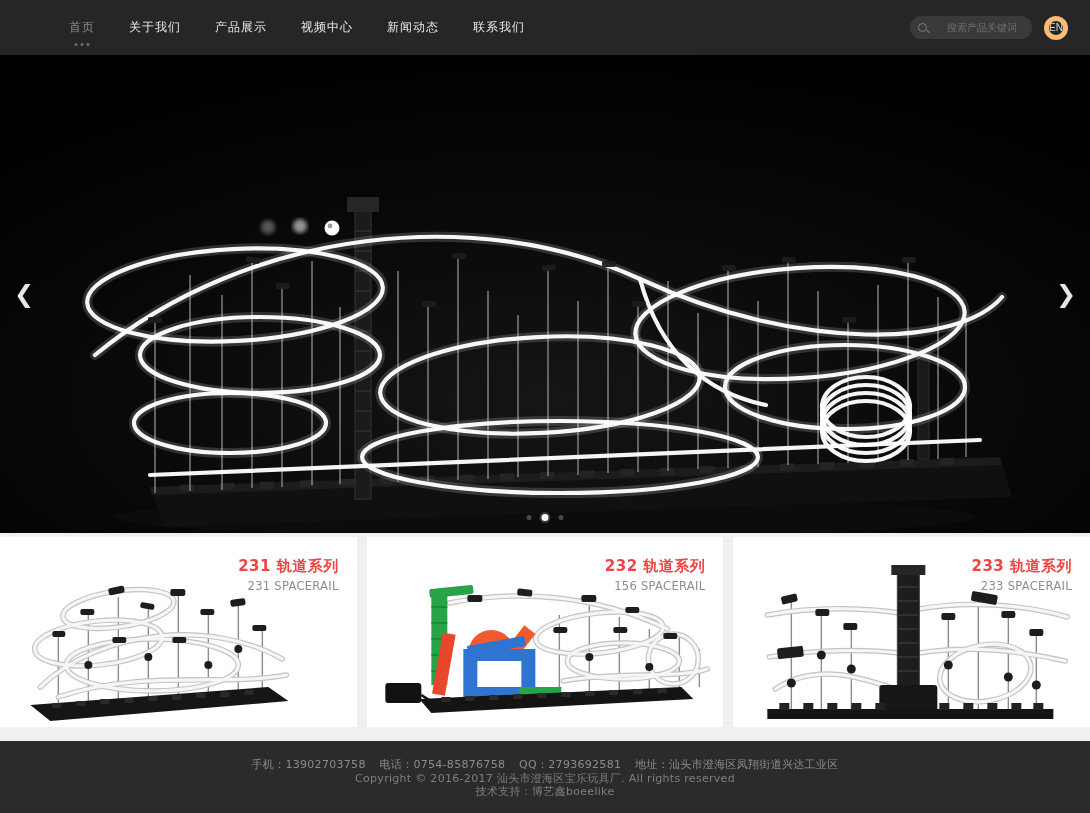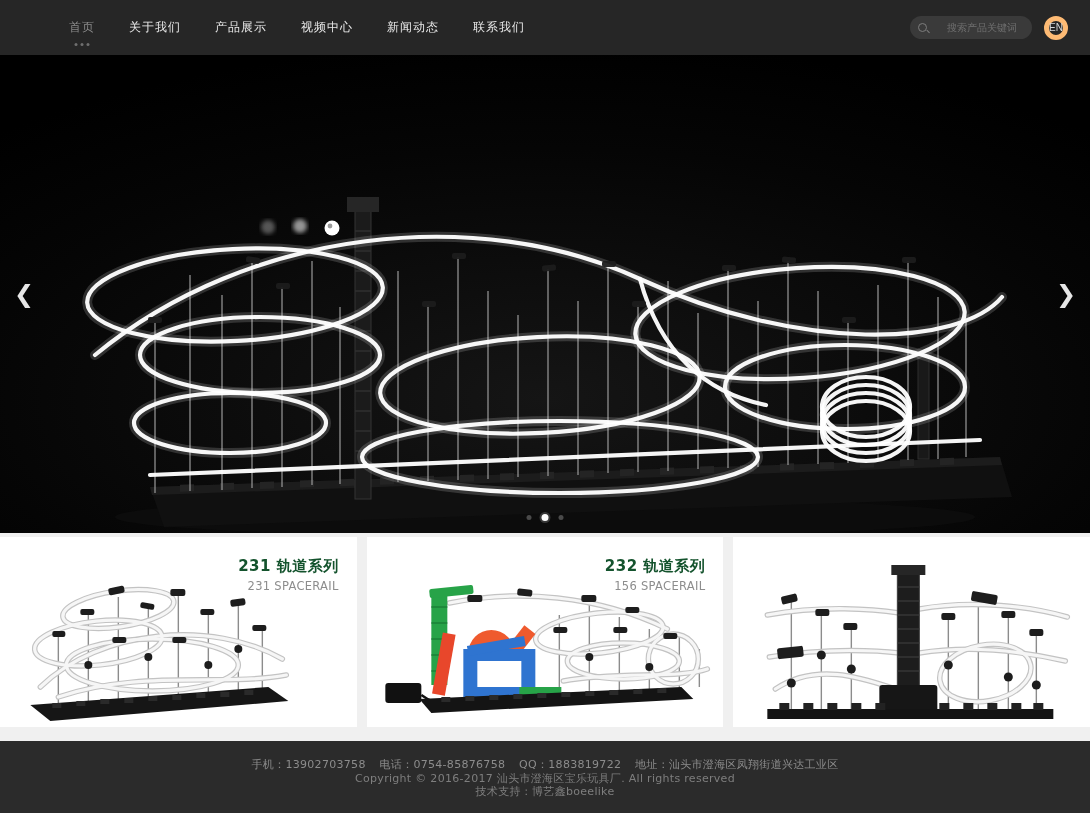--- a/index.html
+++ b/index.html
@@ -38,21 +38,21 @@
   .hero-arrow.prev{ left:14px; }
   .hero-arrow.next{ right:14px; }
   .hero-dots{ position:absolute; left:50%; transform:translateX(-50%); bottom:12px; display:flex; align-items:center; gap:10px; }
   .hero-dot{ width:5px; height:5px; border-radius:50%; background:#4a4a4a; cursor:pointer; }
   .hero-dot.on{ width:7px; height:7px; background:#fff; box-shadow:0 0 0 2px rgba(255,255,255,.18); }
 
   
   .products{ height:208px; background:#f0f0f0; padding:4px 0 14px; display:flex; gap:10px; }
   .card{ flex:1 1 0; background:#fff; position:relative; cursor:pointer; overflow:hidden; }
   .card-title{ position:absolute; top:20px; right:18px; text-align:right; z-index:2; }
-  .card-title h3{ font-size:15px; color:#14532d; font-weight:bold; letter-spacing:.5px; }
+  .card-title h3{ font-size:15px; color:#ef4444; font-weight:bold; letter-spacing:.5px; }
   .card-title p{ font-size:11.5px; color:#8d8d8d; margin-top:3px; letter-spacing:.3px; }
   .card svg{ position:absolute; left:0; bottom:0; width:100%; height:100%; }
 
   
   .footer{ height:72px; background:#2b2b2b; text-align:center; padding-top:17px; }
   .footer p{ font-size:11px; color:#8c8c8c; line-height:13.5px; letter-spacing:.3px; }
   .footer .sep{ display:inline-block; margin:0 10px 0 0; }
   .footer .sep:last-child{ margin-right:0; }
   .footer .dim{ color:#7e7e7e; }
 
@@ -371,20 +371,24 @@
           <rect x="194" y="155" width="9" height="5"></rect>
         <rect x="218" y="154" width="9" height="5"></rect>
           <rect x="242" y="153" width="9" height="5"></rect>
           <rect x="266" y="152" width="9" height="5"></rect>
         <rect x="290" y="151" width="9" height="5"></rect>
       </g>
     </svg>
   </article>
 
   <article class="card">
+    <div class="card-title">
+      <h3>233 轨道系列</h3>
+      <p>233 SPACERAIL</p>
+    </div>
     <svg viewBox="0 0 356 190">
       <g class="cpole">
         <line x1="58" y1="62" x2="58" y2="172"></line>
           <line x1="88" y1="76" x2="88" y2="172"></line>
         <line x1="118" y1="90" x2="118" y2="172"></line>
           <line x1="215" y1="80" x2="215" y2="172"></line>
         <line x1="245" y1="64" x2="245" y2="172"></line>
           <line x1="275" y1="78" x2="275" y2="172"></line>
         <line x1="303" y1="96" x2="303" y2="172"></line>
       </g>
@@ -446,18 +450,18 @@
         <rect x="300" y="166" width="10" height="7"></rect>
       </g>
     </svg>
   </article>
 </section>
 
 <footer class="footer">
   <p>
     <span class="sep">手机：13902703758</span>
     <span class="sep">电话：0754-85876758</span>
-    <span class="sep">QQ：1883819722</span>
+    <span class="sep">QQ：2793692581</span>
     <span class="sep">地址：汕头市澄海区凤翔街道兴达工业区</span>
   </p>
   <p class="dim">Copyright © 2016-2017 汕头市澄海区宝乐玩具厂. All rights reserved</p>
   <p class="dim">技术支持：博艺鑫boeelike</p>
 </footer>
 
 </body></html>

